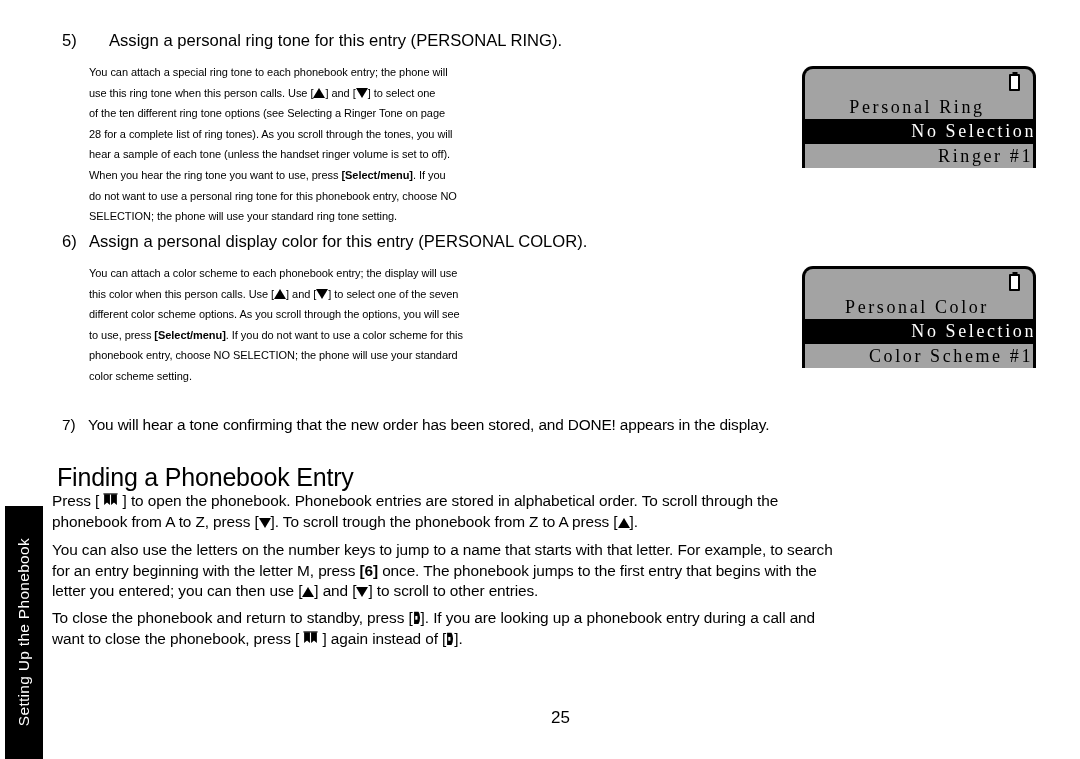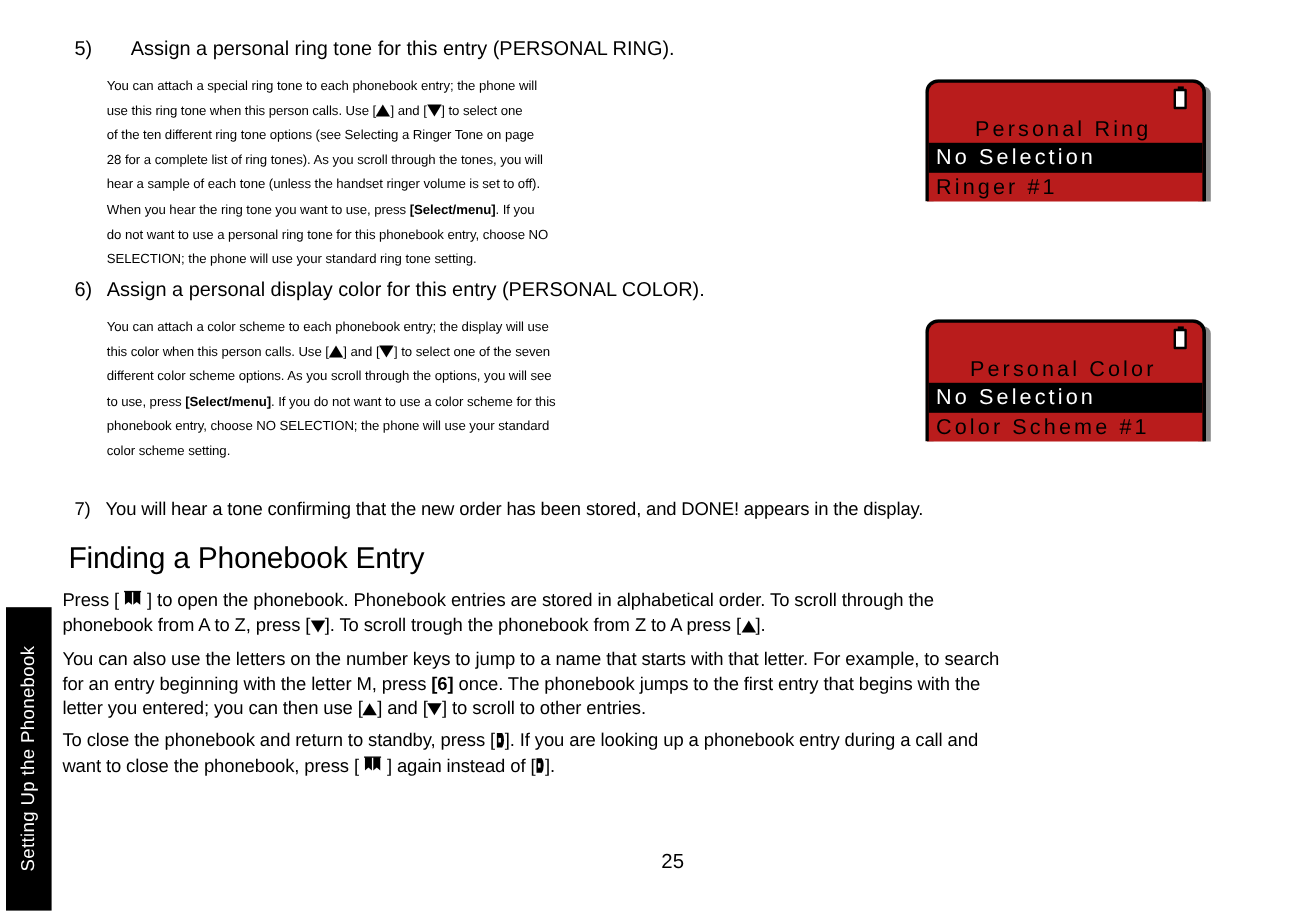--- a/index.html
+++ b/index.html
@@ -123,24 +123,25 @@
     position: relative;
   }
 
   
   .lcd {
     position: absolute;
     border: 3px solid #000;
     border-bottom: none;
     border-top-left-radius: 11px;
     border-top-right-radius: 11px;
-    background: #b91c1c;
+    background: #a3a3a3;
     box-sizing: border-box;
     overflow: hidden;
-    font-family: Liberation Sans, sans-serif;
+    font-family: Liberation Serif, serif;
+    margin-left: 31px;
   }
   .lcd-shadow {
     position: absolute;
     background: #8a8a8a;
     border-top-right-radius: 8px;
   }
   .lcd-statusbar {
     position: relative;
     height: 26px;
   }
@@ -179,20 +180,21 @@
     line-height: 24px;
     padding-right: 4px;
     white-space: nowrap;
   }
   .lcd-row {
     font-size: 18px;
     letter-spacing: 2.6px;
     line-height: 25px;
     padding-left: 6px;
     white-space: nowrap;
+    text-align: right;
   }
   .lcd-row.selected {
     background: #000000;
     color: #ffffff;
     margin-left: -3px;
     margin-right: -3px;
     padding-left: 9px;
   }
 
   .page-number {
@@ -239,21 +241,21 @@
     <div>to use, press <b>[Select/menu]</b>. If you do not want to use a color scheme for this</div>
     <div>phonebook entry, choose NO SELECTION; the phone will use your standard</div>
     <div>color scheme setting.</div>
   </div>
 
   <div class="step narrow" style="left:62px; top:415px; width:960px;">
     <span class="step-num">7)</span>
     <span class="step-head" style="left:26px; top:0;">You will hear a tone confirming that the new order has been stored, and DONE! appears in the display.</span>
   </div>
 
-  <div class="heading" style="left:57px; top:453px;">Finding a Phonebook Entry</div>
+  <div class="heading" style="left:57px; top:465px;">Finding a Phonebook Entry</div>
 
   <div class="body-para" style="left:52px; top:491px; width:980px;">
     <div><span>Press [</span> <span class="book-icon"><svg viewBox="0 0 16 16" width="15" height="15">
             <path d="M1.2 1.2 H7.4 V12.8 L4.3 10.2 L1.2 12.8 Z M8.6 1.2 H14.8 V12.8 L11.7 10.2 L8.6 12.8 Z" fill="#000"></path>
             <path d="M0.4 0.4 H15.6 V1.6 H0.4 Z" fill="#000"></path>
           </svg></span> <span>] to open the phonebook. Phonebook entries are stored in alphabetical order. To scroll through the</span></div>
     <div><span>phonebook from A to Z, press [</span><span class="tri tri-dn"></span><span>]. To scroll trough the phonebook from Z to A press [</span><span class="tri tri-up"></span><span>].</span></div>
   </div>
 
   <div class="body-para" style="left:52px; top:540px; width:980px;">

